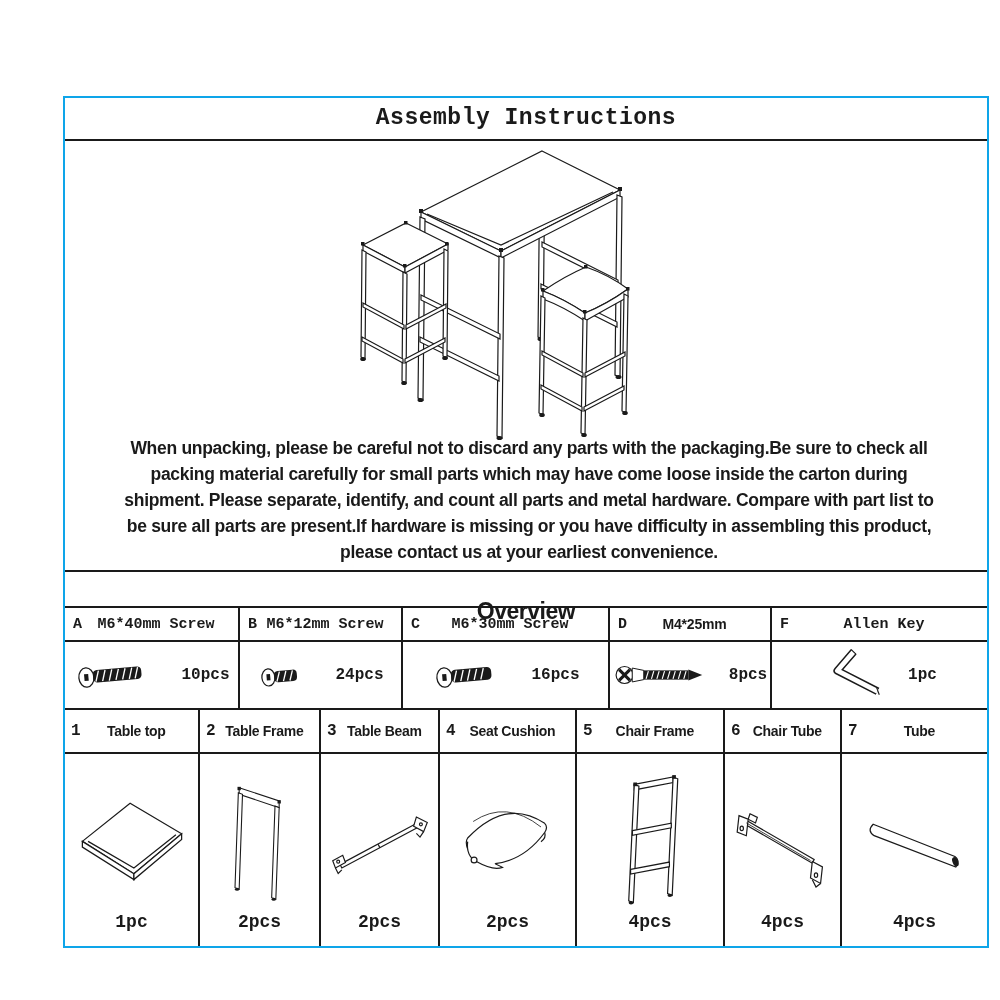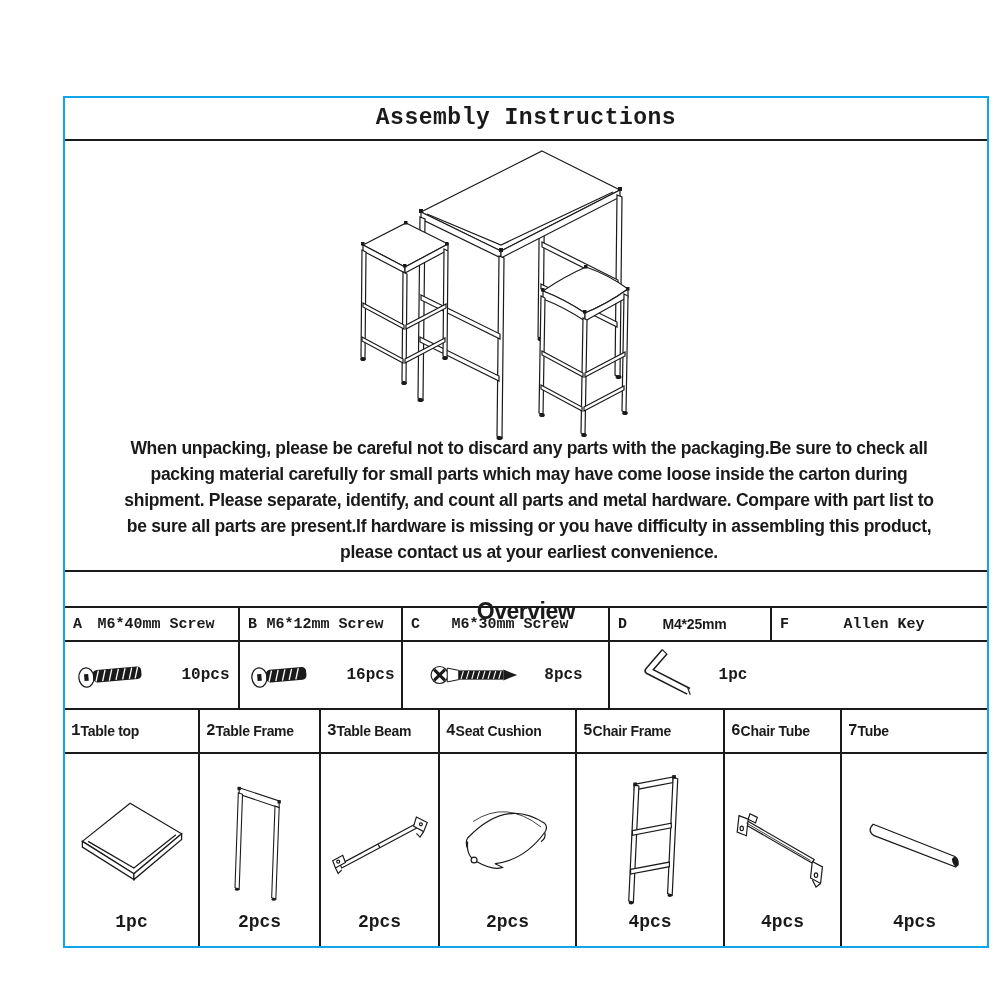--- a/index.html
+++ b/index.html
@@ -22,21 +22,21 @@
   .cell{border-left:2px solid #1a1a1a;box-sizing:border-box;display:flex;align-items:center;overflow:hidden;}
   .cell:first-child{border-left:none;}
   .hw-header .cell{padding:0 8px;}
   .hw-id{font-family:"Liberation Mono","DejaVu Sans Mono",monospace;font-weight:bold;font-size:15px;}
   .hw-name{flex:1;text-align:center;font-family:"Liberation Mono","DejaVu Sans Mono",monospace;font-weight:bold;font-size:15px;white-space:nowrap;}
   .hw-name.name-sans{font-family:"Liberation Sans",sans-serif;font-size:14px;letter-spacing:-0.2px;}
   .hw-body .cell{justify-content:center;gap:16px;}
   .hw-qty{font-family:"Liberation Mono","DejaVu Sans Mono",monospace;font-weight:bold;font-size:16px;}
   .parts-header .cell{padding:0 6px;}
   .part-num{font-family:"Liberation Mono","DejaVu Sans Mono",monospace;font-weight:bold;font-size:16px;}
-  .part-name{flex:1;text-align:left;font-weight:bold;font-size:14px;letter-spacing:-0.3px;white-space:nowrap;}
+  .part-name{flex:1;text-align:center;font-weight:bold;font-size:14px;letter-spacing:-0.3px;white-space:nowrap;}
   .parts-body .cell{flex-direction:column;justify-content:space-between;padding:10px 2px 14px 2px;}
   .part-icon-box{flex:1;display:flex;align-items:center;justify-content:center;}
   .part-qty{font-family:"Liberation Mono","DejaVu Sans Mono",monospace;font-weight:bold;font-size:18px;}
   svg{display:block;}
 </style>
 </head>
 <body>
 
 <div class="sheet">
 
@@ -163,20 +163,35 @@
             <line x1="55" y1="19" x2="51" y2="32"></line>
               <line x1="63" y1="19" x2="59" y2="32"></line>
               <line x1="71" y1="19" x2="67" y2="32"></line>
               <line x1="78" y1="19" x2="74" y2="32"></line>
           </g>
         </g>
       </svg>
       <span class="hw-qty">10pcs</span>
     </div>
     <div class="cell">
+      <svg width="62" height="42" viewBox="0 0 76 46">
+        <g transform="rotate(-5 14 26)">
+          <ellipse cx="14" cy="26" rx="8" ry="10.5" fill="#fff" stroke="#1a1a1a" stroke-width="1.5"></ellipse>
+          <rect x="11.8" y="22" width="4.5" height="7.5" fill="#1a1a1a"></rect>
+          <rect x="21" y="19" width="28" height="14" rx="5" fill="#1a1a1a"></rect>
+          <g stroke="#fff" stroke-width="1.6">
+            <line x1="28" y1="20" x2="24" y2="32"></line>
+              <line x1="36" y1="20" x2="32" y2="32"></line>
+              <line x1="44" y1="20" x2="40" y2="32"></line>
+          </g>
+        </g>
+      </svg>
+      <span class="hw-qty">24pcs</span>
+    </div>
+    <div class="cell">
       <svg width="84" height="42" viewBox="0 0 100 46">
         <g transform="rotate(-5 16 26)">
           <ellipse cx="16" cy="26" rx="9" ry="11.5" fill="#fff" stroke="#1a1a1a" stroke-width="1.5"></ellipse>
           <rect x="13.5" y="22" width="5" height="8" fill="#1a1a1a"></rect>
           <rect x="24" y="18" width="48" height="15" rx="5" fill="#1a1a1a"></rect>
           <g stroke="#fff" stroke-width="1.6">
             <line x1="31" y1="19" x2="27" y2="32"></line>
               <line x1="39" y1="19" x2="35" y2="32"></line>
               <line x1="47" y1="19" x2="43" y2="32"></line>
             <line x1="55" y1="19" x2="51" y2="32"></line>

